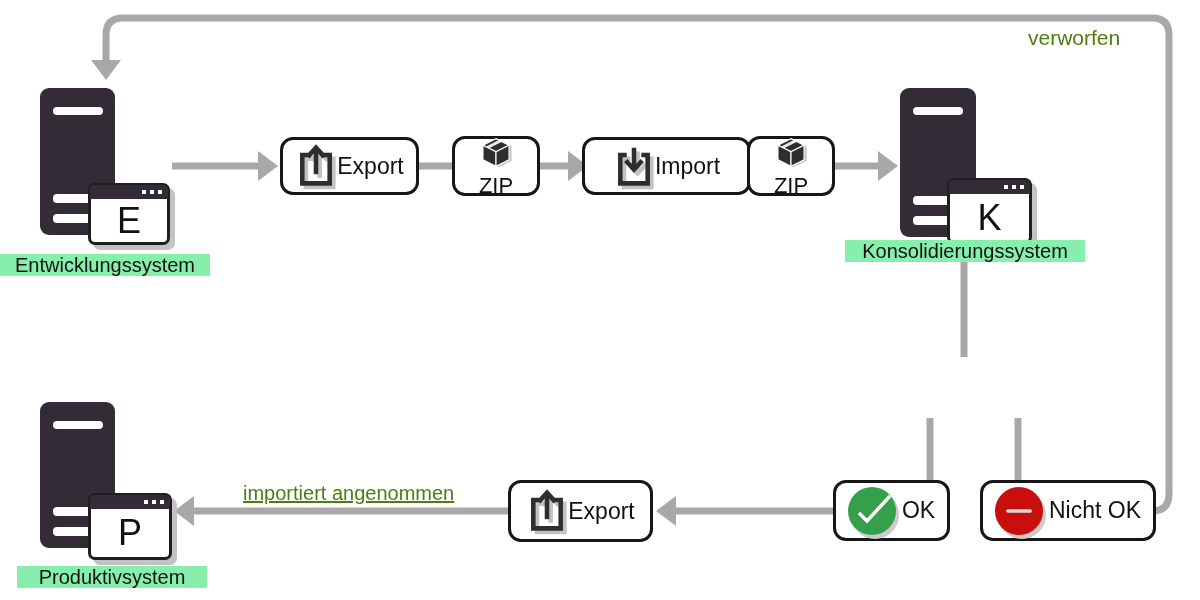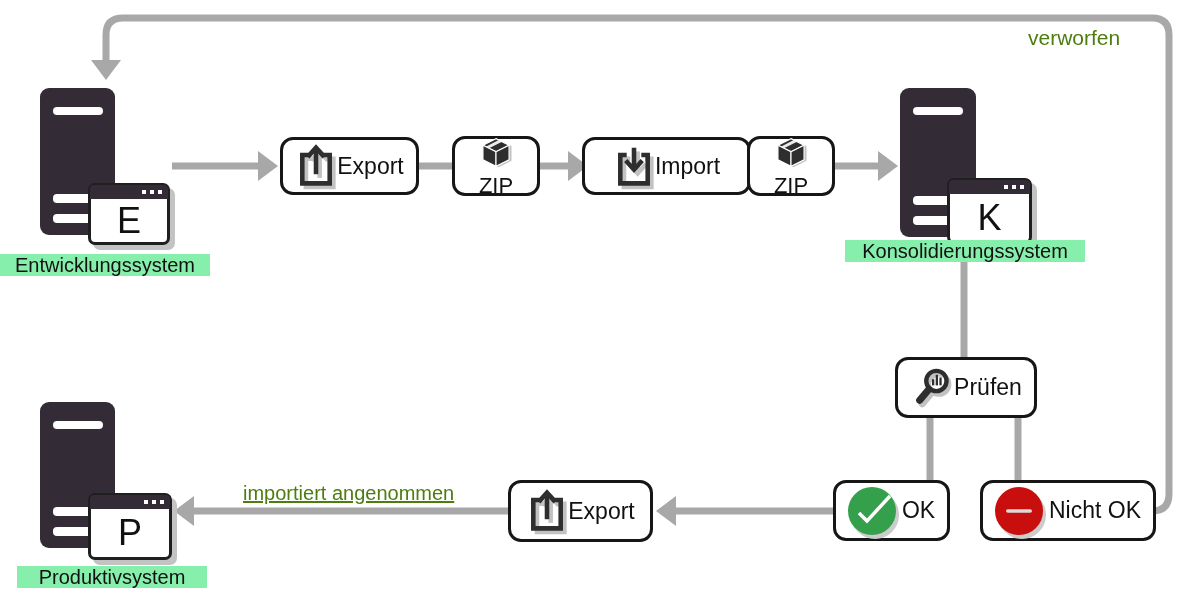--- a/index.html
+++ b/index.html
@@ -165,38 +165,20 @@
       <div class="titlebar">
         <span class="dot"></span>
         <span class="dot"></span>
         <span class="dot"></span>
       </div>
       <div class="winletter">K</div>
     </div>
     <div class="syslabel" style="left:845px;top:240px;width:240px">Konsolidierungssystem</div>
   </div>
 
-  <div class="node row" style="left:895px;top:357px;width:142px;height:61px">
-    <span class="icon">
-      <svg width="44" height="50" viewBox="0 0 50 56">
-        <g class="ic-shadow" transform="translate(3,4)">
-          <circle cx="30" cy="20" r="11.5" stroke-width="5"></circle>
-          <line x1="21.5" y1="29.5" x2="11" y2="42" stroke-width="8" stroke-linecap="round"></line>
-        </g>
-        <circle cx="30" cy="20" r="11.5" class="ic-dark" stroke-width="5" fill="#ffffff"></circle>
-        <line x1="21.5" y1="29.5" x2="11" y2="42" class="ic-dark" stroke-width="8" stroke-linecap="round"></line>
-        <g class="ic-fill">
-          <rect x="25" y="18" width="2.6" height="7"></rect>
-          <rect x="29.2" y="13" width="2.6" height="12"></rect>
-          <rect x="33.4" y="16" width="2.6" height="9"></rect>
-        </g>
-      </svg>
-    </span>
-    <span class="lbl">Prüfen</span>
-  </div>
 
   <div class="node" style="left:833px;top:480px;width:117px;height:61px;gap:6px">
     <span class="circle green icon">
       <svg width="48" height="48" viewBox="0 0 48 48">
         <polyline points="11,26 19,34 42,9" fill="none" stroke="#ffffff" stroke-width="3.5"></polyline>
       </svg>
     </span>
     <span class="lbl">OK</span>
   </div>
 

